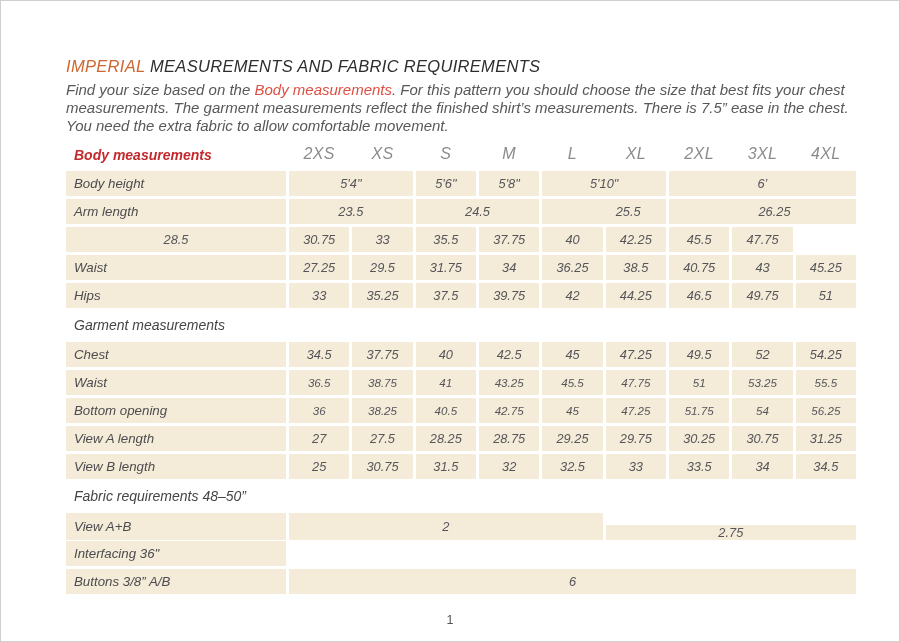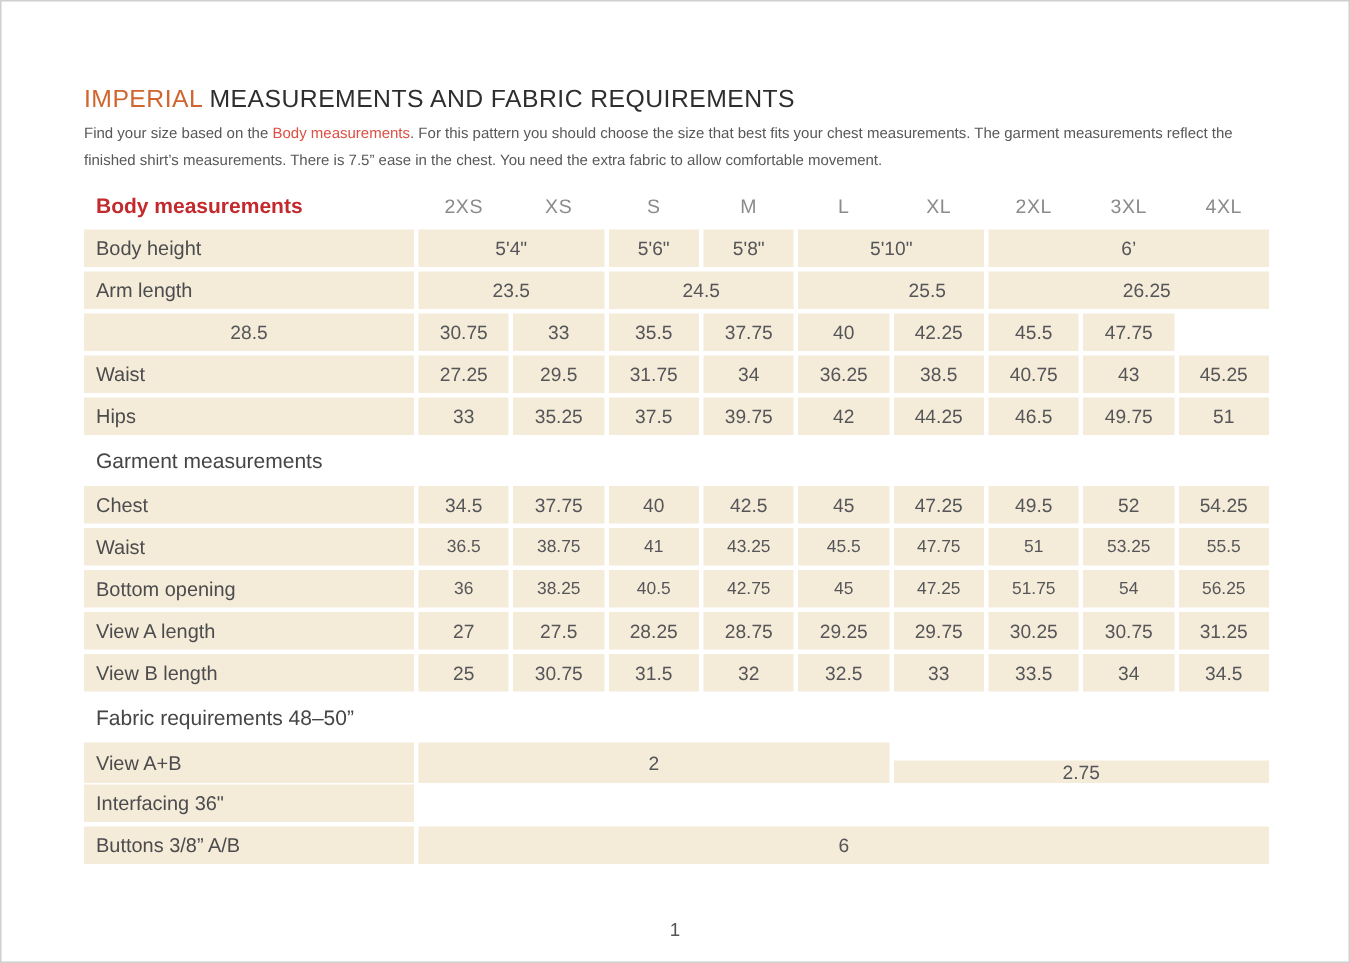--- a/index.html
+++ b/index.html
@@ -5,30 +5,30 @@
   html,body{margin:0;padding:0;background:#ffffff;}
   .page{
     position:relative;
     width:900px;height:642px;
     box-sizing:border-box;
     border:1px solid #cfcfcf;
     background:#ffffff;
     font-family:"Liberation Sans", sans-serif;
     overflow:hidden;
   }
-  .content{position:absolute;left:55px;top:56px;width:790px;}
+  .content{position:absolute;left:65px;top:56px;width:790px;font-style:italic;}
   h1.title{
     margin:0 0 5px 0;
     font-size:16.5px;font-weight:400;letter-spacing:.3px;
     color:#2e2e30;white-space:nowrap;
   }
   h1.title .accent{color:#cf6630;}
   .intro{
     margin:0 0 7px 0;
-    font-size:10px;line-height:18px;color:#58585a;
+    font-size:15px;line-height:18px;color:#58585a;
   }
   .intro .inline-red{color:#dd4f42;}
   .mtable{width:790px;}
   .trow{
     display:grid;
     grid-template-columns:220px repeat(9,1fr);
     column-gap:3px;
     height:25px;
     margin-bottom:3px;
   }
@@ -46,21 +46,21 @@
   }
   .trow.small .tcell.val{font-size:11.6px;}
   .header-row .tlabel{
     background:none;padding-left:8px;
     color:#c32a2e;font-weight:700;font-size:14px;
     align-items:flex-end;padding-bottom:3px;
   }
   .header-row .size-label{
     background:none;
     display:flex;align-items:flex-end;justify-content:center;
-    font-size:13px;color:#8b8b8e;letter-spacing:.4px;
+    font-size:16px;color:#8b8b8e;letter-spacing:.4px;
     padding-bottom:3px;
   }
   .section-heading{
     height:28px;margin-bottom:3px;
     display:flex;align-items:center;
     padding-left:8px;
     font-size:14px;color:#454547;
   }
   .page-number{
     position:absolute;left:0;right:0;bottom:14px;

